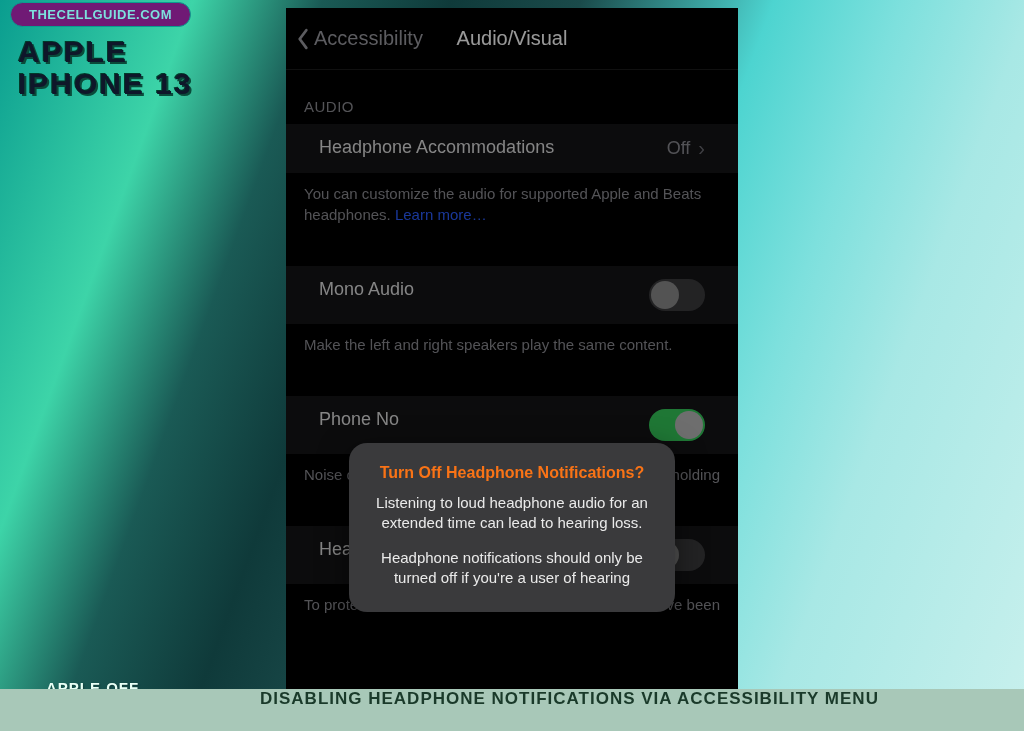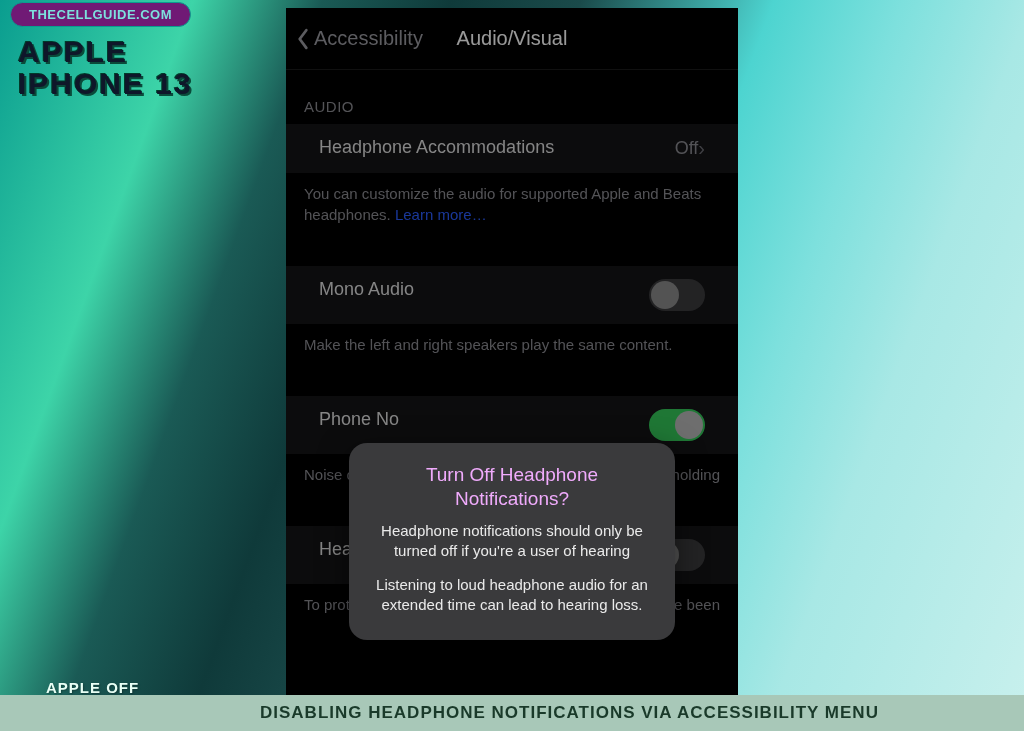--- a/index.html
+++ b/index.html
@@ -40,24 +40,23 @@
     text-shadow: 2px 2px 0 #0a4a3a, -1px -1px 0 #003a2a;
     font-weight: 900;
   }
 
   
   .caption-bar {
     position: absolute;
     bottom: 0;
     left: 0;
     right: 0;
-    height: 36px;
+    height: 42px;
     background: #a8c8b8;
     display: flex;
-    align-items: center;
     padding-left: 260px;
   }
   .caption-bar span {
     color: #1a3a2a;
     font-size: 17px;
     font-weight: 700;
     letter-spacing: 1px;
   }
 
   
@@ -129,20 +128,21 @@
   }
   .row-label {
     color: #ddd;
     font-size: 18px;
   }
   .row-value {
     color: #8a8a90;
     font-size: 18px;
     display: flex;
     align-items: center;
+    gap: 8px;
   }
   .chevron {
     color: #6a6a70;
     font-size: 20px;
   }
 
   .row-desc {
     color: #8a8a90;
     font-size: 15px;
     padding: 10px 18px 22px;
@@ -177,23 +177,23 @@
     transform: translateX(-50%);
     top: 435px;
     width: 326px;
     background: #3a3a3c;
     border-radius: 18px;
     padding: 20px 18px 10px;
     text-align: center;
     box-shadow: 0 8px 30px rgba(0,0,0,0.5);
   }
   .alert-title {
-    color: #f0abfc;
-    font-size: 19px;
-    font-weight: 400;
+    color: #f97316;
+    font-size: 16px;
+    font-weight: 700;
     line-height: 1.25;
     margin-bottom: 10px;
   }
   .alert-body {
     color: #eaeaea;
     font-size: 15px;
     line-height: 1.35;
   }
   .alert-body p { margin-bottom: 14px; }
 
@@ -271,22 +271,22 @@
     </div>
     <div class="row-desc">
       <span>To protect</span>
       <span style="float:right">ve been</span>
     </div>
   </div>
 
   <div class="alert">
     <div class="alert-title">Turn Off Headphone Notifications?</div>
     <div class="alert-body">
+      <p>Listening to loud headphone audio for an extended time can lead to hearing loss.</p>
       <p>Headphone notifications should only be turned off if you're a user of hearing</p>
-      <p>Listening to loud headphone audio for an extended time can lead to hearing loss.</p>
     </div>
   </div>
 
 </div>
 
 <div class="left-heading">
   <span>APPLE OFF</span><br>
   <span>HEARING SAFETY</span>
 </div>
 

